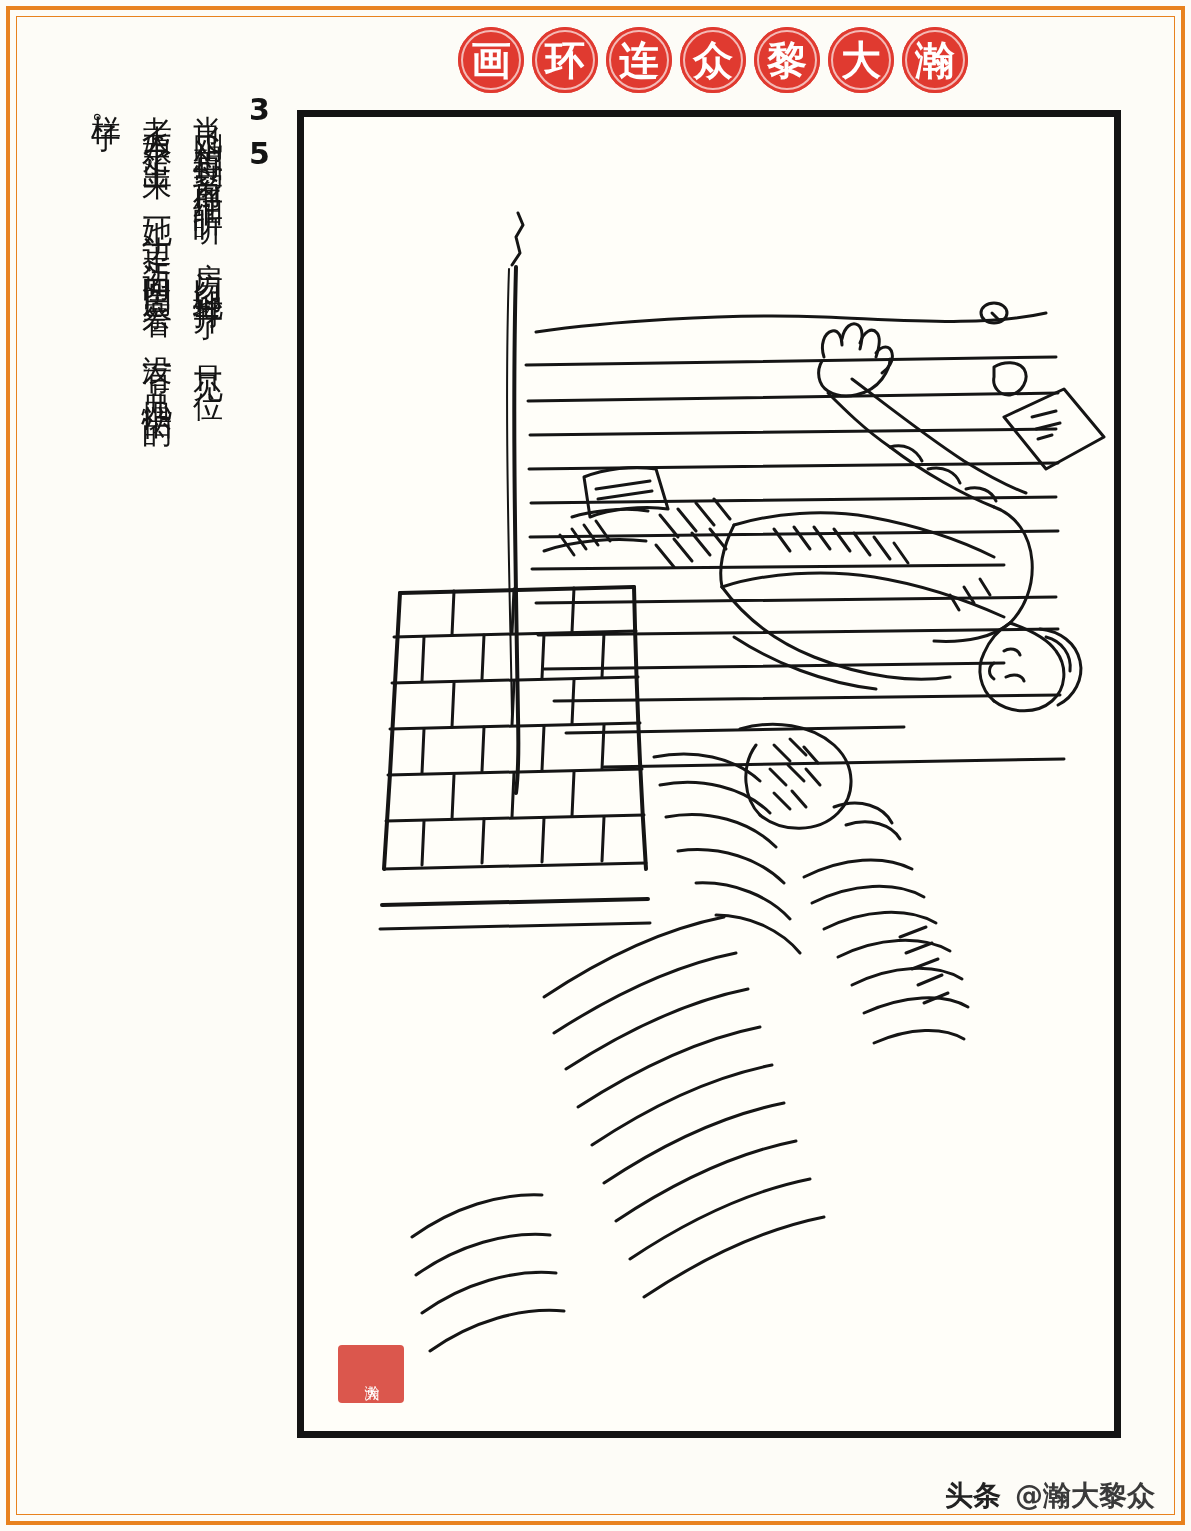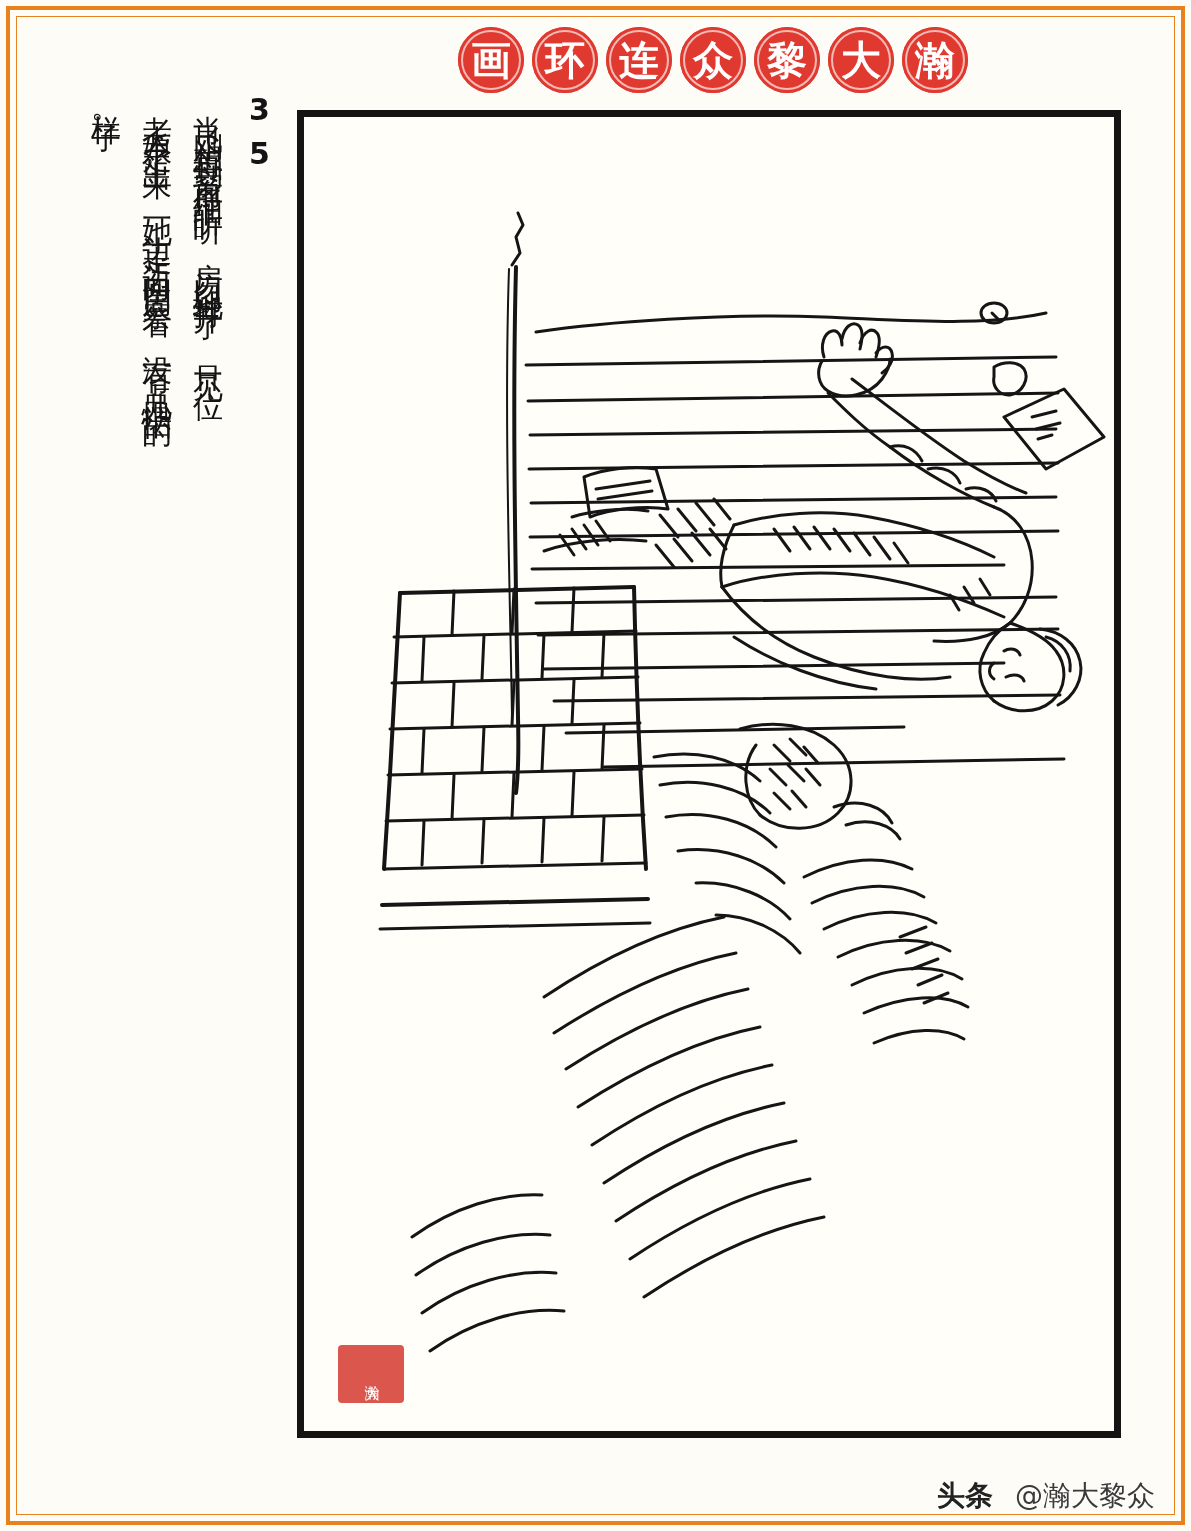--- a/index.html
+++ b/index.html
@@ -138,28 +138,28 @@
     opacity: 0.92;
   }
 
   
   #watermark {
     position: absolute;
     right: 36px;
     bottom: 16px;
     display: flex;
     align-items: center;
-    gap: 22px;
+    gap: 14px;
     font-family: "DejaVu Sans", sans-serif;
     font-size: 28px;
     color: #3a3a3a;
     font-weight: bold;
   }
   #watermark .wm-brand { color: #222; }
-  #watermark .wm-at { font-weight: normal; }
+  #watermark .wm-at { font-weight: bold; }
 </style>
 </head>
 <body>
 
 <div id="page">
 
   <div id="outer-border"></div>
   <div id="inner-border"></div>
 
   <div id="seal-header">

